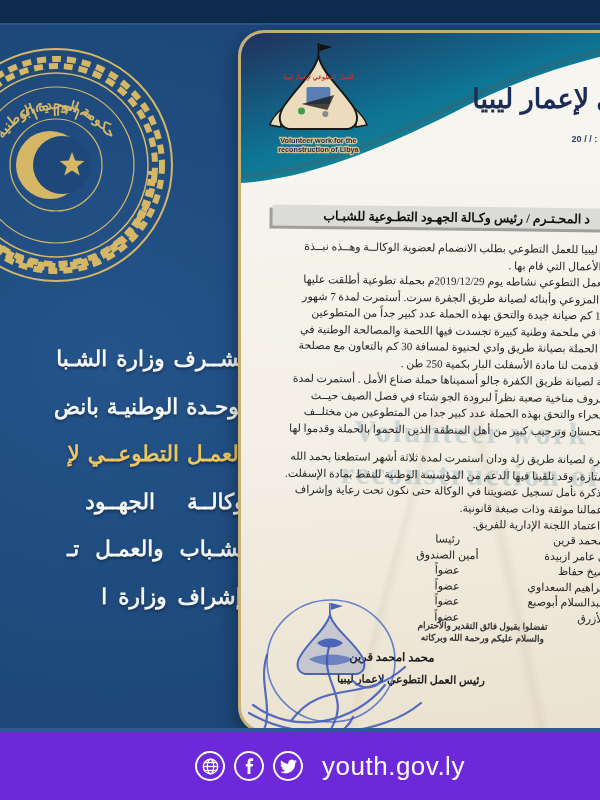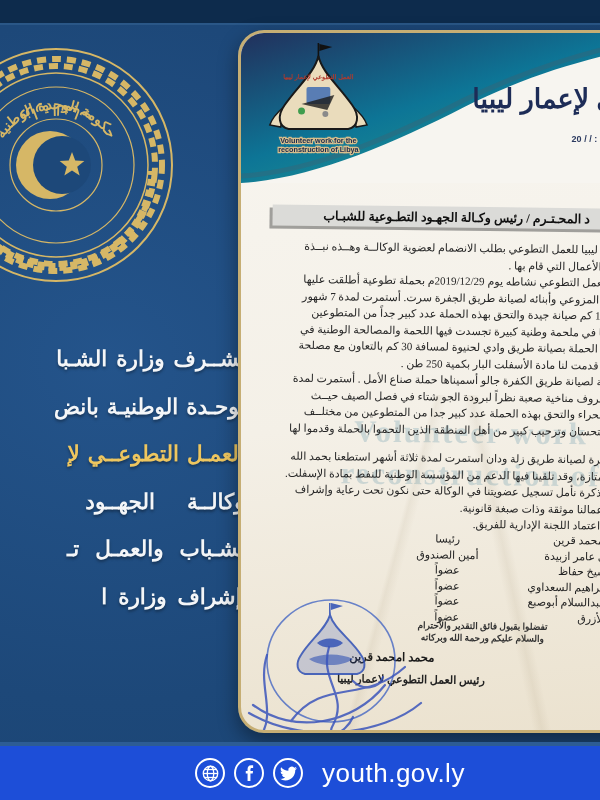--- a/index.html
+++ b/index.html
@@ -9,22 +9,22 @@
     font-family:"Liberation Sans", sans-serif;
     background: radial-gradient(ellipse at 18% 45%, #24548b 0%, #1d4879 55%, #1a4270 100%);
   }
 
   
   .top-strip {
     position:absolute; top:0; left:0; right:0; height:25px;
     background:#0d2b4c; border-bottom:2px solid #2a5787;
   }
   .footer {
-    position:absolute; bottom:0; left:0; right:0; height:58px;
-    background:#1d4ed8; border-top:4px solid #2d5c94;
+    position:absolute; bottom:0; left:0; right:0; height:72px;
+    background:#6d28d9; border-top:4px solid #2d5c94;
     display:flex; align-items:center; justify-content:center;
   }
   .social-row { display:flex; align-items:center; gap:9px; transform:translateX(30px); }
   .icon-circle {
     width:30px; height:30px; border:2.3px solid #fff; border-radius:50%;
     display:flex; align-items:center; justify-content:center; flex:0 0 auto;
   }
   .site-url { color:#fff; font-size:26px; letter-spacing:.5px; margin-left:10px; }
 
   

